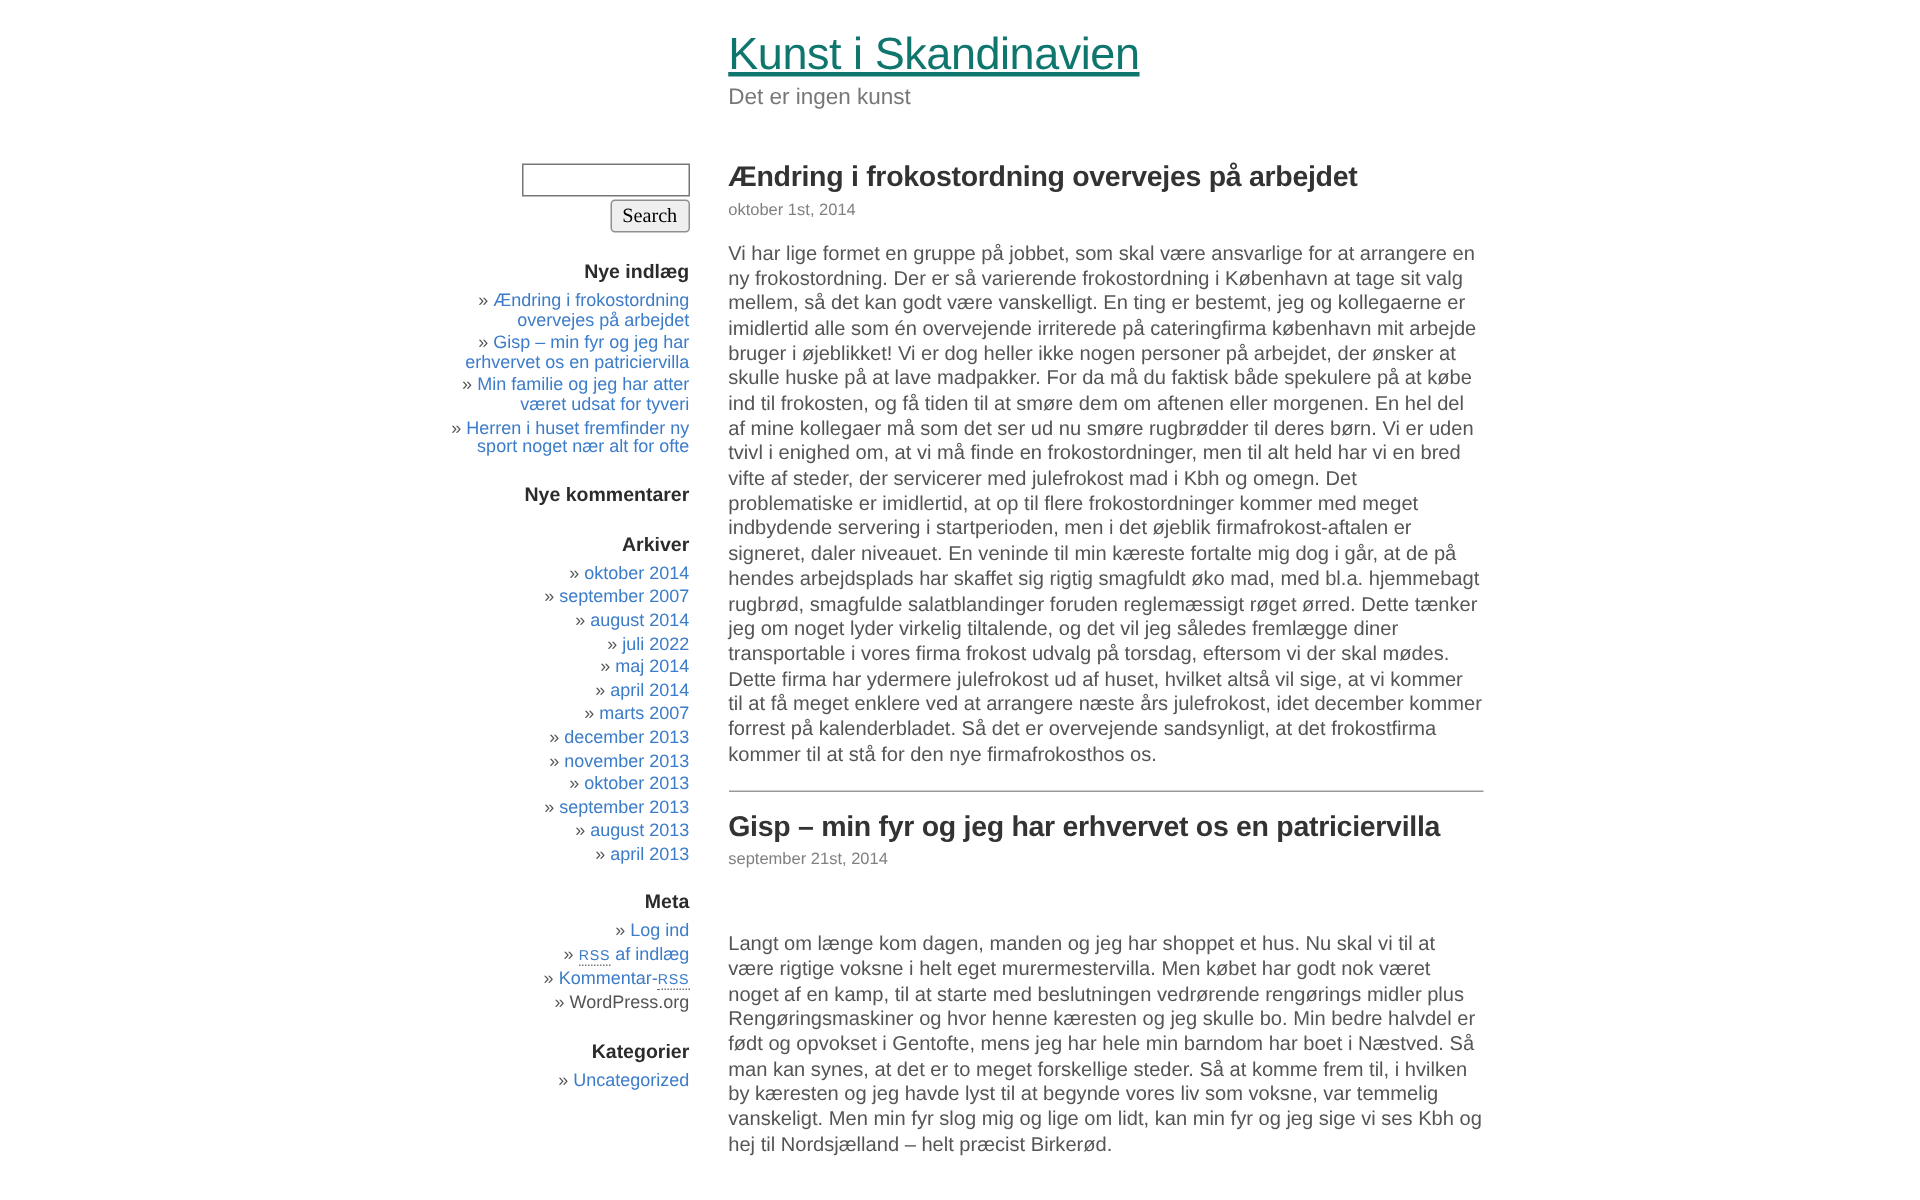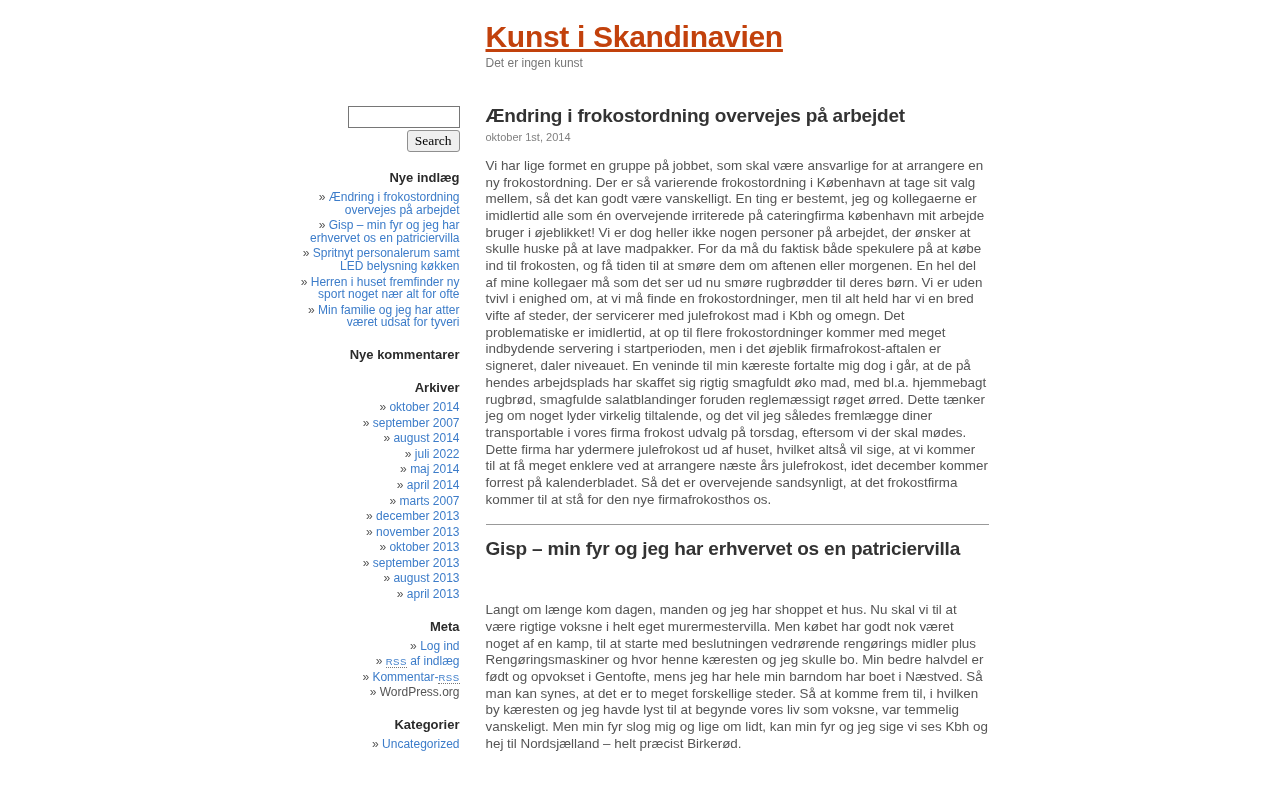--- a/index.html
+++ b/index.html
@@ -5,24 +5,24 @@
   * { box-sizing: border-box; }
   html, body { margin: 0; padding: 0; background: #fff; }
   body { font-family: "Liberation Sans", sans-serif; color: #555; }
   .screen { width: 1280px; height: 800px; overflow: hidden; background: #fff; }
   .page { width: 697px; margin: 0 auto; }
 
   
   .header { margin-left: 194px; padding-top: 20px; }
   .site-title {
     display: inline-block;
-    font-size: 30px; font-weight: bold; line-height: 1.1;
-    color: #c2410c; text-decoration: underline; letter-spacing: -0.3px;
+    font-size: 30px; font-weight: normal; line-height: 1.1;
+    color: #0f766e; text-decoration: underline; letter-spacing: -0.3px;
   }
-  .tagline { font-size: 12px; color: #777; margin-top: 3px; }
+  .tagline { font-size: 15px; color: #777; margin-top: 3px; }
 
   
   .columns { display: flex; margin-top: 36px; }
   .sidebar { width: 168px; flex-shrink: 0; text-align: right; }
   .content { width: 503px; margin-left: 26px; }
 
   
   .search-form { text-align: right; }
   .search-input {
     width: 112px; height: 22px; border: 1px solid #767676;
@@ -73,23 +73,22 @@
         <form class="search-form">
           <input type="text" class="search-input" value="" style=""><br>
           <button type="submit" class="search-button">Search</button>
         </form>
 
         <div class="widget">
           <h3>Nye indlæg</h3>
           <ul>
             <li><a href="#">Ændring i frokostordning overvejes på arbejdet</a></li>
             <li><a href="#">Gisp – min fyr og jeg har erhvervet os en patriciervilla</a></li>
-            <li><a href="#">Spritnyt personalerum samt LED belysning køkken</a></li>
+            <li><a href="#">Min familie og jeg har atter været udsat for tyveri</a></li>
             <li><a href="#">Herren i huset fremfinder ny sport noget nær alt for ofte</a></li>
-            <li><a href="#">Min familie og jeg har atter været udsat for tyveri</a></li>
           </ul>
         </div>
 
         <div class="widget">
           <h3>Nye kommentarer</h3>
         </div>
 
         <div class="widget">
           <h3>Arkiver</h3>
           <ul>
@@ -135,20 +134,21 @@
           <div class="post-date">oktober 1st, 2014</div>
           <div class="entry">
             <p>Vi har lige formet en gruppe på jobbet, som skal være ansvarlige for at arrangere en ny frokostordning. Der er så varierende frokostordning i København at tage sit valg mellem, så det kan godt være vanskelligt. En ting er bestemt, jeg og kollegaerne er imidlertid alle som én overvejende irriterede på cateringfirma københavn mit arbejde bruger i øjeblikket! Vi er dog heller ikke nogen personer på arbejdet, der ønsker at skulle huske på at lave madpakker. For da må du faktisk både spekulere på at købe ind til frokosten, og få tiden til at smøre dem om aftenen eller morgenen. En hel del af mine kollegaer må som det ser ud nu smøre rugbrødder til deres børn. Vi er uden tvivl i enighed om, at vi må finde en frokostordninger, men til alt held har vi en bred vifte af steder, der servicerer med julefrokost mad i Kbh og omegn. Det problematiske er imidlertid, at op til flere frokostordninger kommer med meget indbydende servering i startperioden, men i det øjeblik firmafrokost-aftalen er signeret, daler niveauet. En veninde til min kæreste fortalte mig dog i går, at de på hendes arbejdsplads har skaffet sig rigtig smagfuldt øko mad, med bl.a. hjemmebagt rugbrød, smagfulde salatblandinger foruden reglemæssigt røget ørred. Dette tænker jeg om noget lyder virkelig tiltalende, og det vil jeg således fremlægge diner transportable i vores firma frokost udvalg på torsdag, eftersom vi der skal mødes. Dette firma har ydermere julefrokost ud af huset, hvilket altså vil sige, at vi kommer til at få meget enklere ved at arrangere næste års julefrokost, idet december kommer forrest på kalenderbladet. Så det er overvejende sandsynligt, at det frokostfirma kommer til at stå for den nye firmafrokosthos os.</p>
           </div>
         </article>
 
         <hr class="post-sep">
 
         <article>
           <h2 class="post-title"><a href="#">Gisp – min fyr og jeg har erhvervet os en patriciervilla</a></h2>
+          <div class="post-date">september 21st, 2014</div>
           <div class="entry">
             <p class="first-gap">Langt om længe kom dagen, manden og jeg har shoppet et hus. Nu skal vi til at være rigtige voksne i helt eget murermestervilla. Men købet har godt nok været noget af en kamp, til at starte med beslutningen vedrørende rengørings midler plus Rengøringsmaskiner og hvor henne kæresten og jeg skulle bo. Min bedre halvdel er født og opvokset i Gentofte, mens jeg har hele min barndom har boet i Næstved. Så man kan synes, at det er to meget forskellige steder. Så at komme frem til, i hvilken by kæresten og jeg havde lyst til at begynde vores liv som voksne, var temmelig vanskeligt. Men min fyr slog mig og lige om lidt, kan min fyr og jeg sige vi ses Kbh og hej til Nordsjælland – helt præcist Birkerød.</p>
 
           </div>
         </article>
 
       </div>
     </div>
   </div>
 </div>

